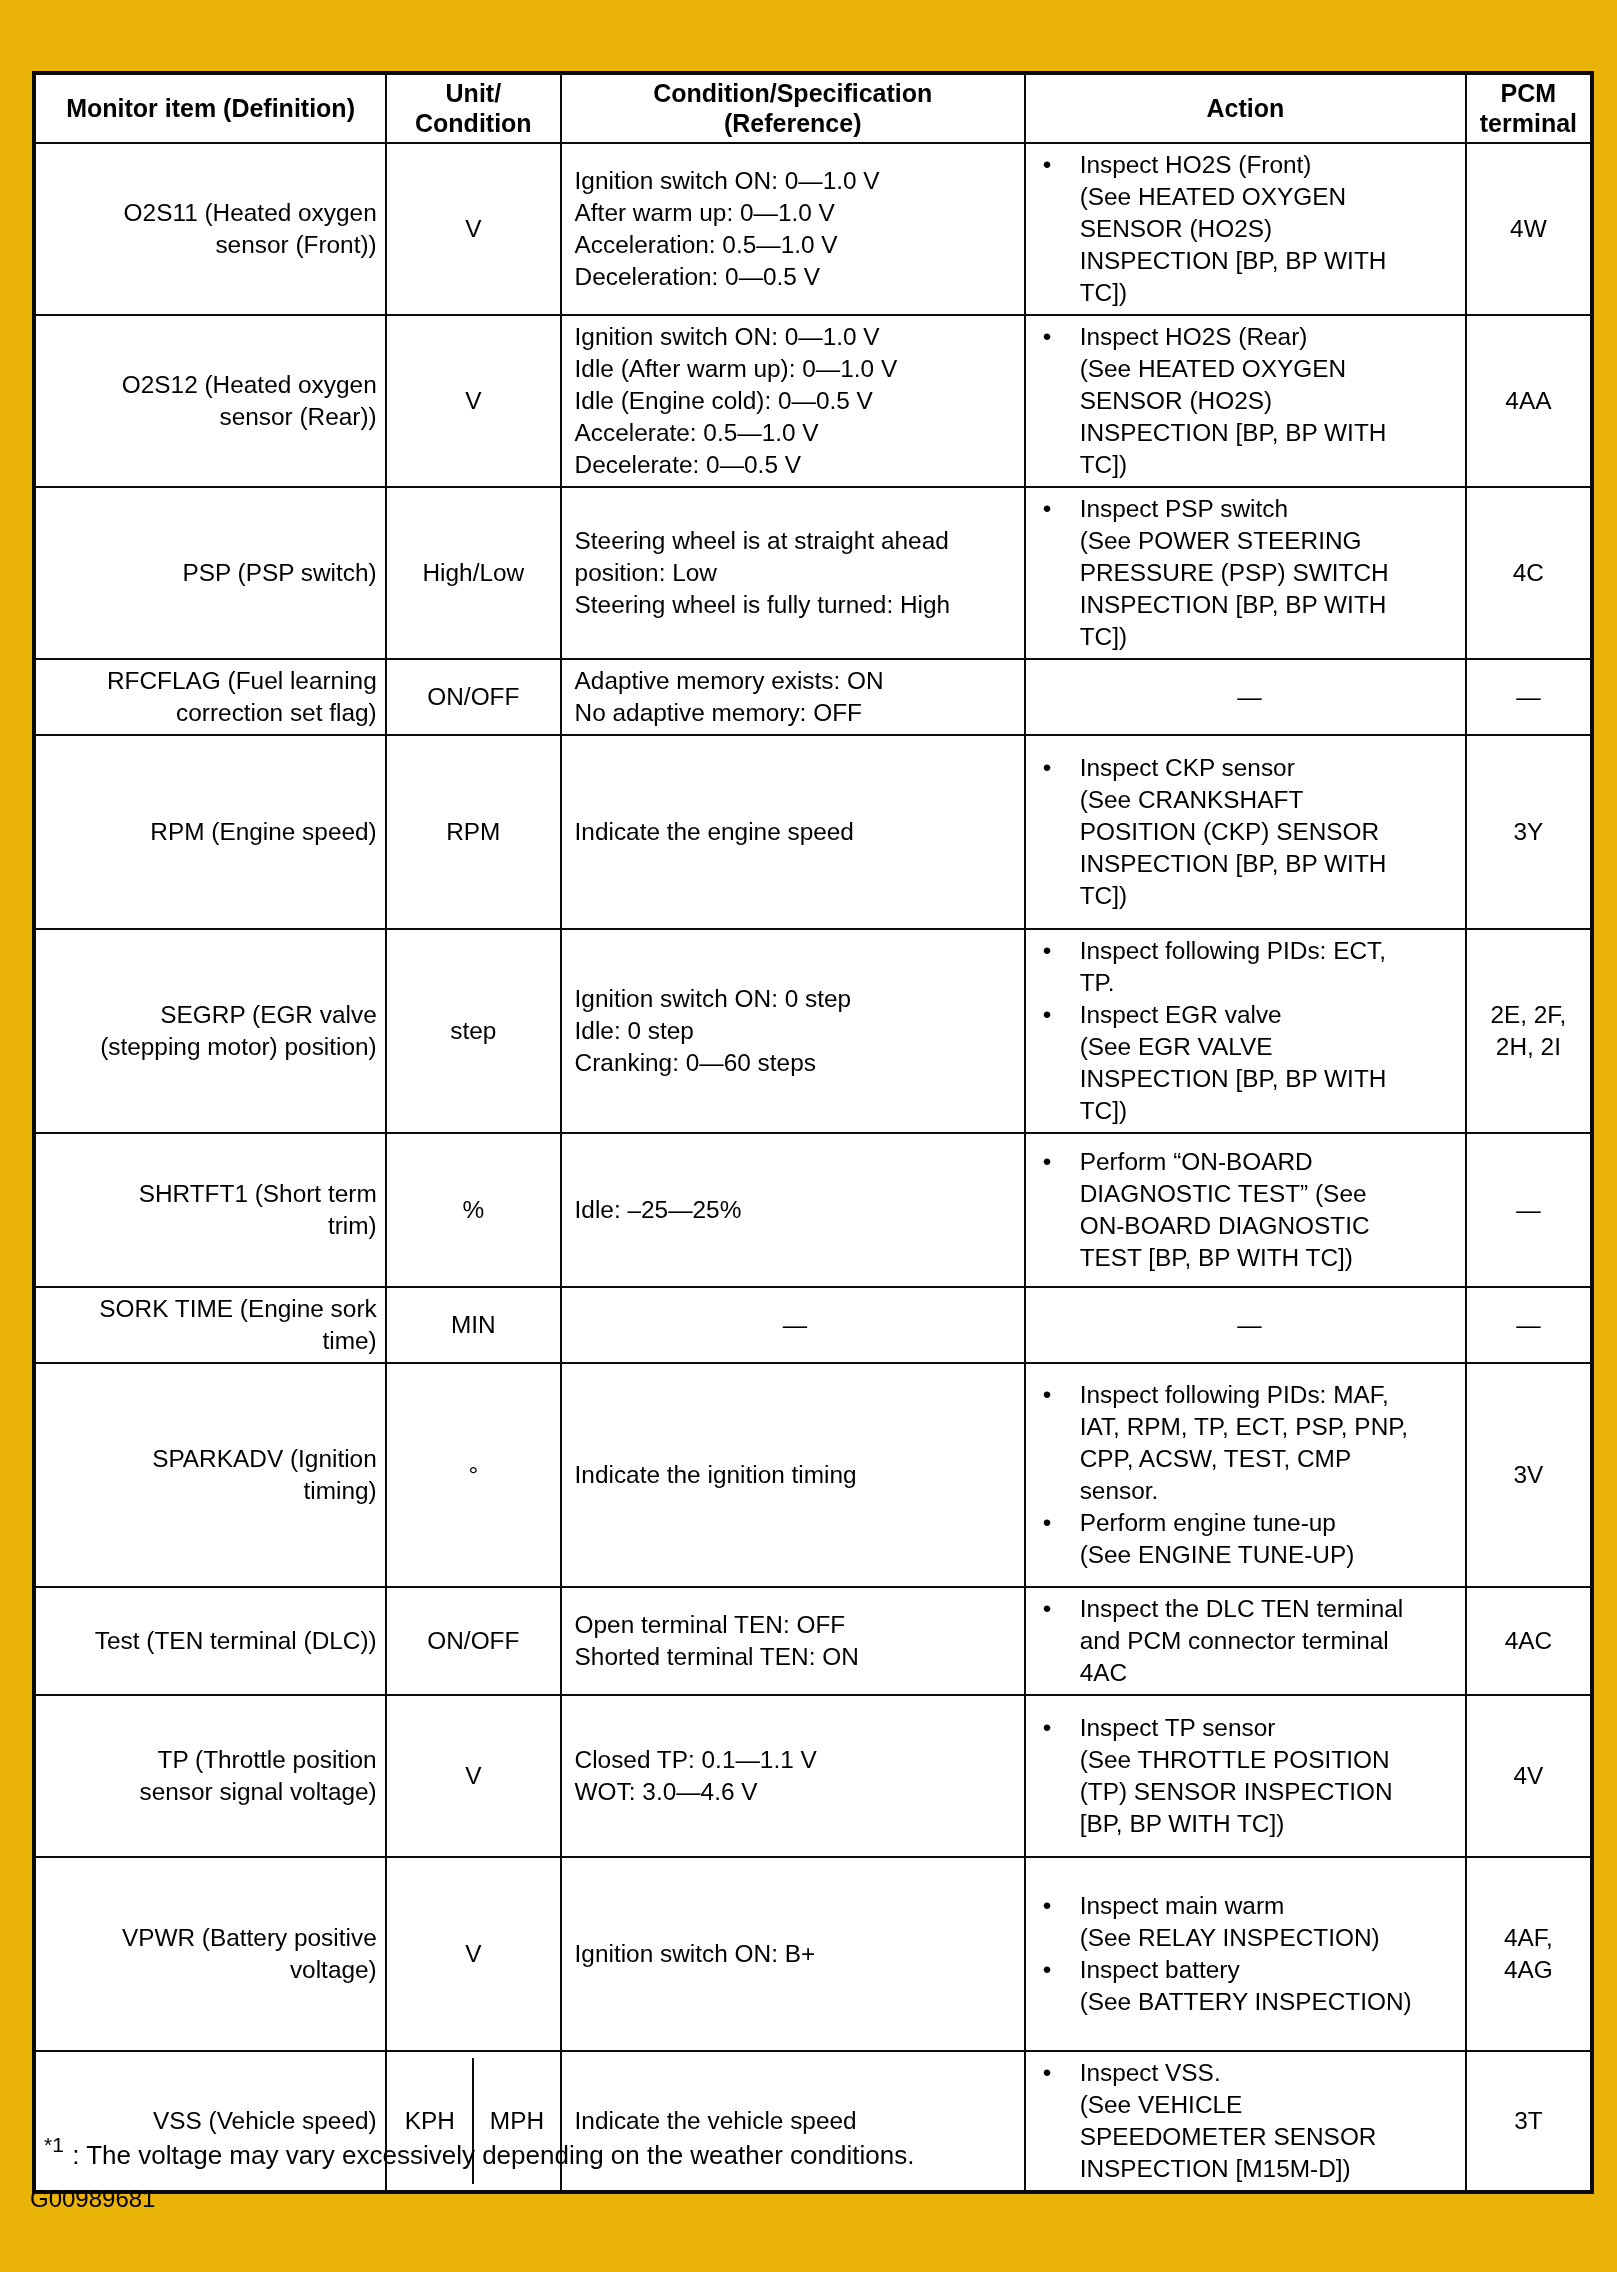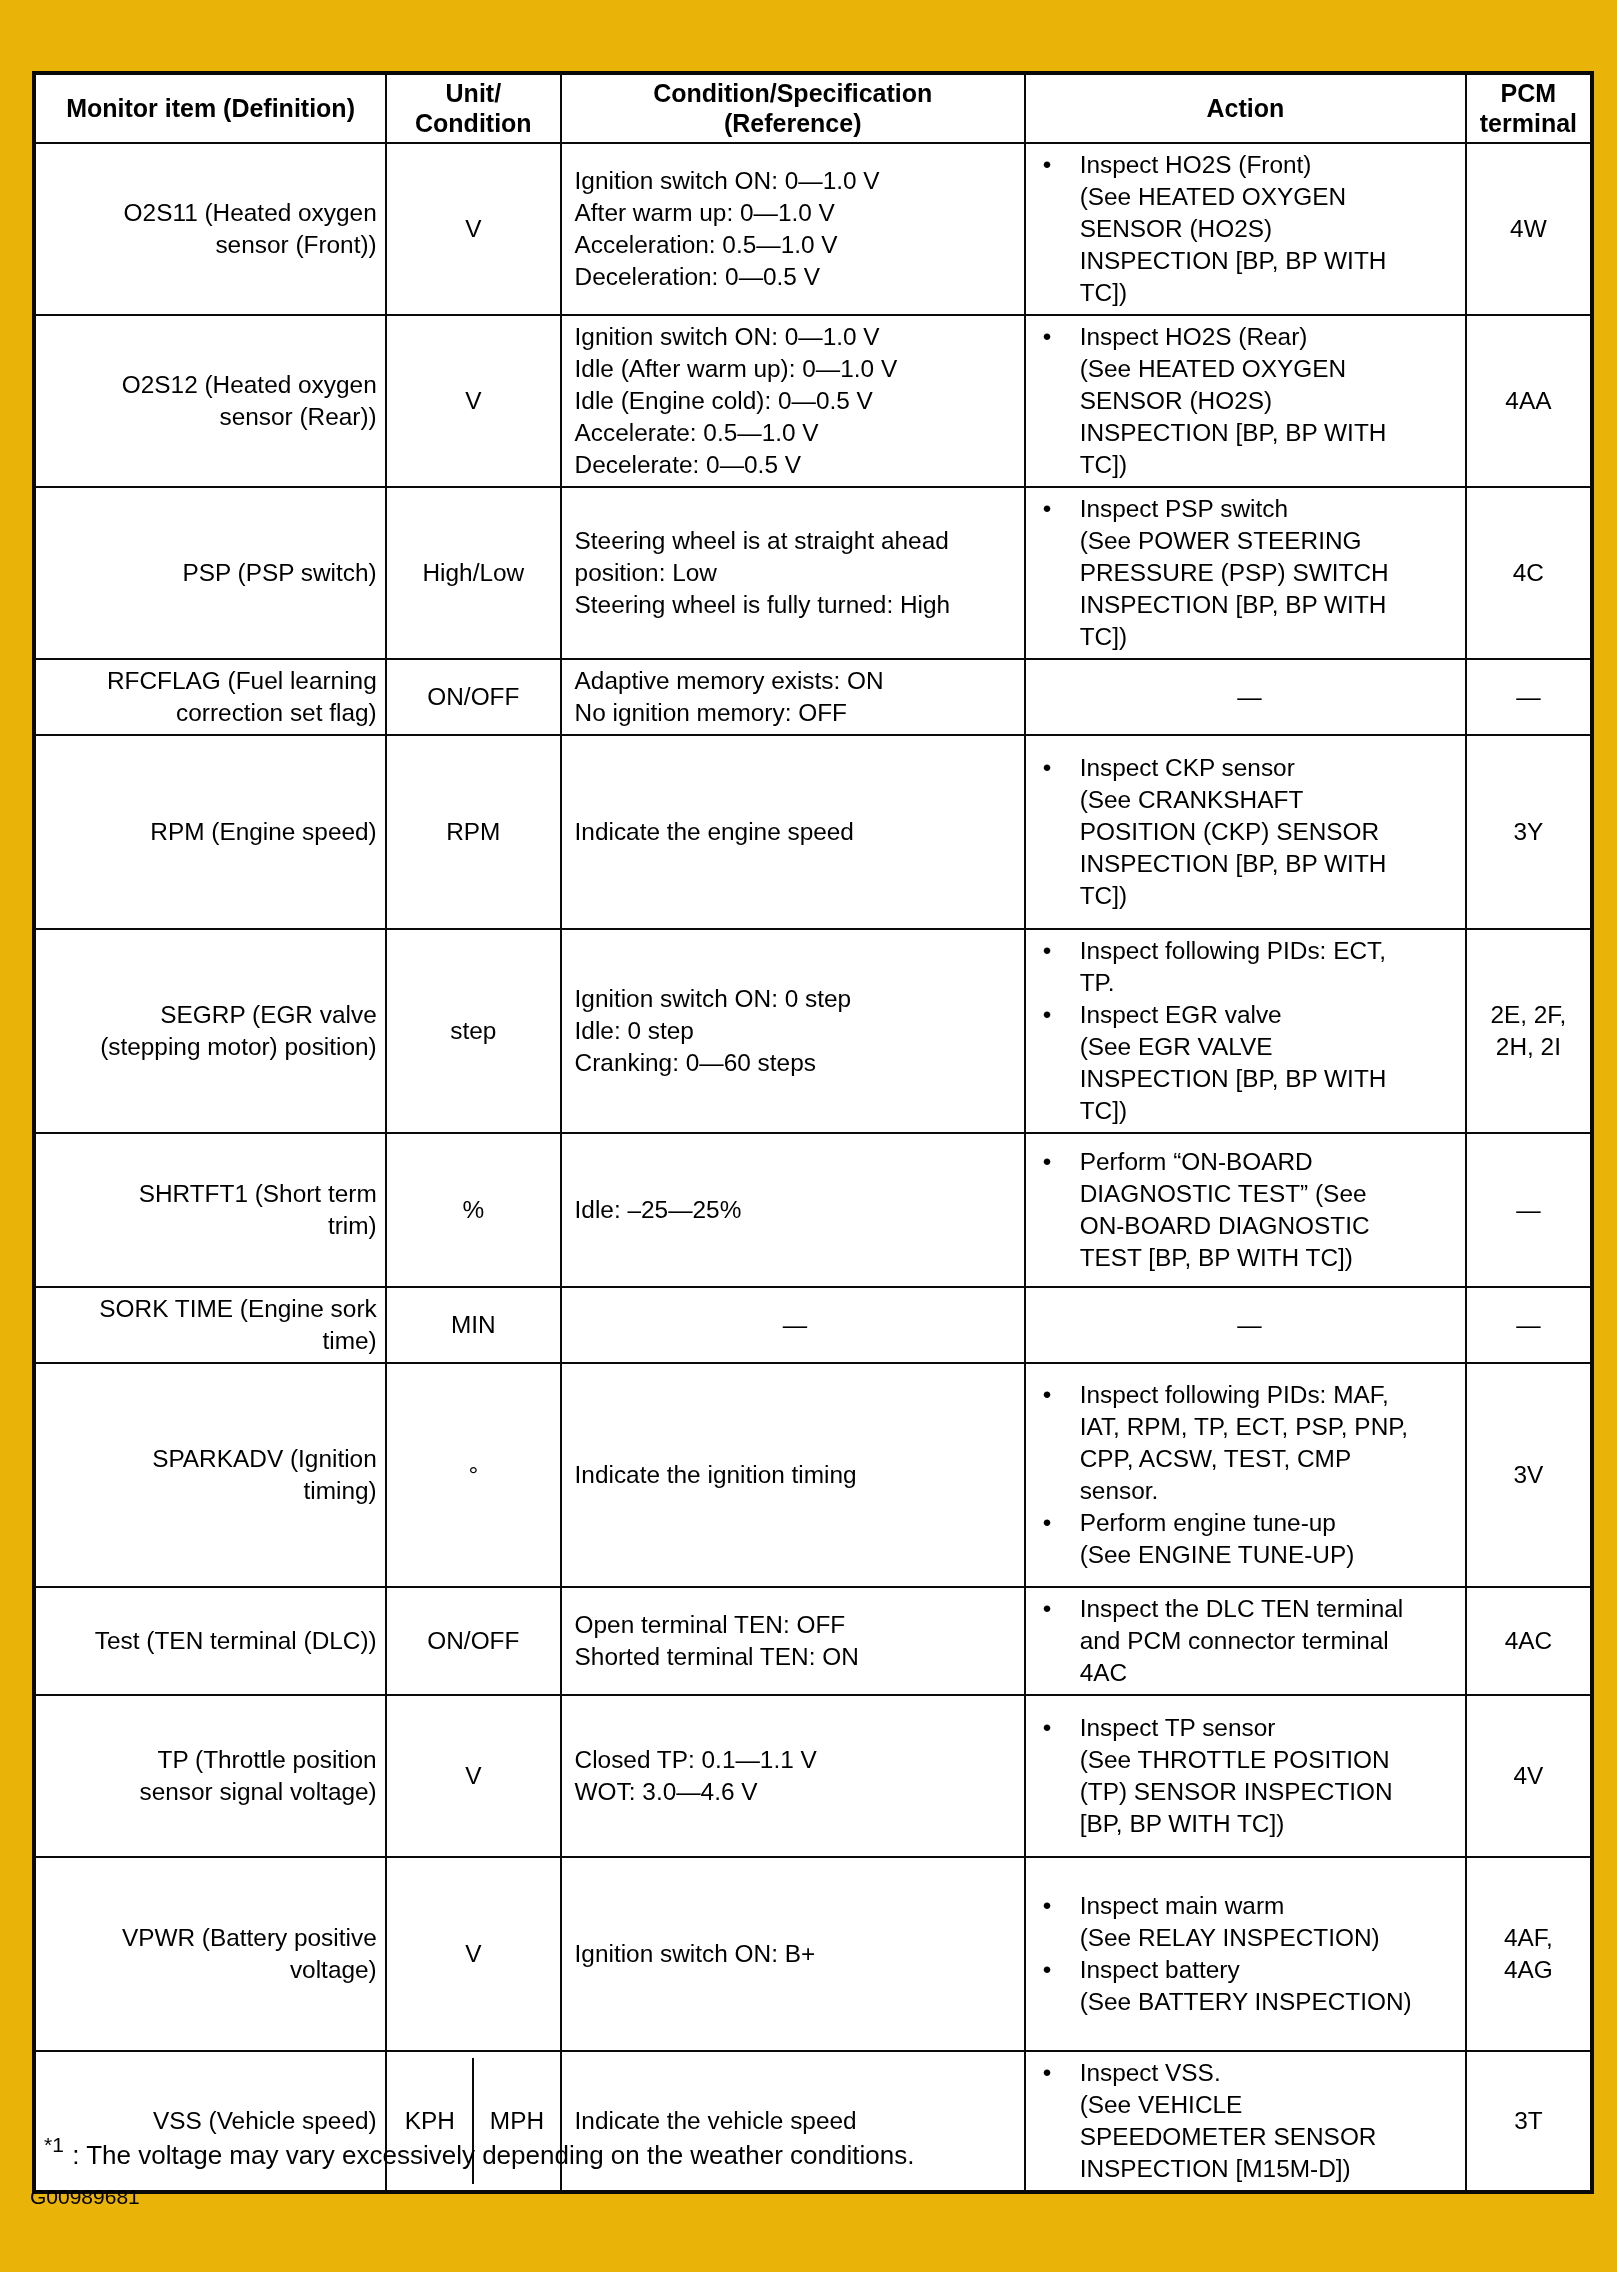--- a/index.html
+++ b/index.html
@@ -66,21 +66,21 @@
   }
   .footnote .marker{
     font-size:21px;
     vertical-align:11.8px;
     margin-right:8.4px;
   }
   .figure-code{
     position:absolute;
     left:30px;
     top:2185px;
-    font-size:21px;
+    font-size:24px;
   }
 </style>
 </head>
 <body>
 
 <div class="page">
 
   <table class="spec">
     <colgroup>
       <col class="c-item">
@@ -159,21 +159,21 @@
 TC])</span>
             </div>
           </td>
           <td class="cell-term">4C</td>
         </tr>
         <tr style="height: 69px;">
           <td class="cell-item">RFCFLAG (Fuel learning
 correction set flag)</td>
           <td class="cell-unit">ON/OFF</td>
           <td class="cell-cond">Adaptive memory exists: ON
-No ignition memory: OFF</td>
+No adaptive memory: OFF</td>
           <td class="cell-action dash-cell">—</td>
           <td class="cell-term">—</td>
         </tr>
         <tr style="height: 194px;">
           <td class="cell-item">RPM (Engine speed)</td>
           <td class="cell-unit">RPM</td>
           <td class="cell-cond">Indicate the engine speed</td>
           <td class="cell-action">
             <div class="bullet-item">
               <span class="bullet">•</span>

